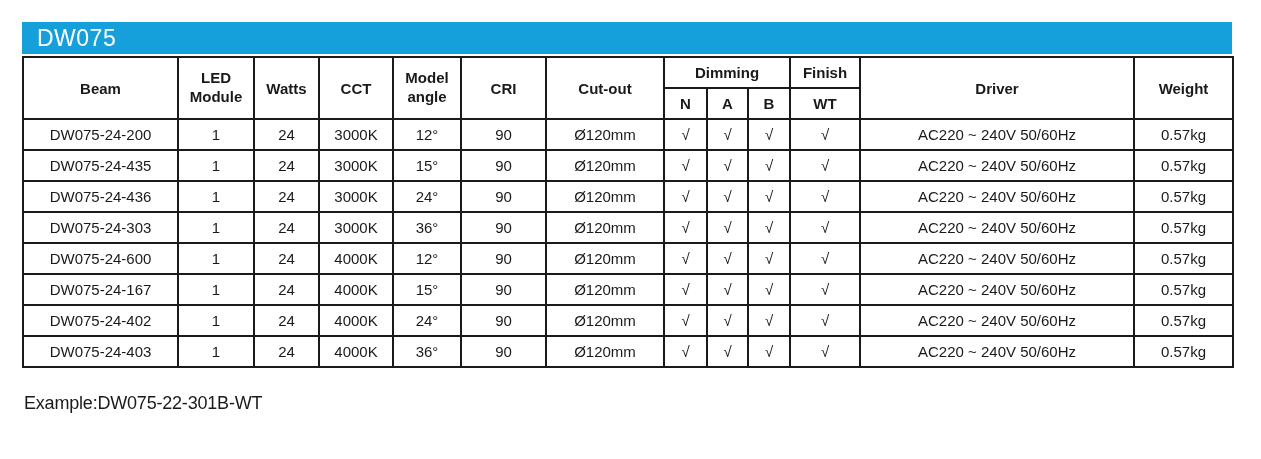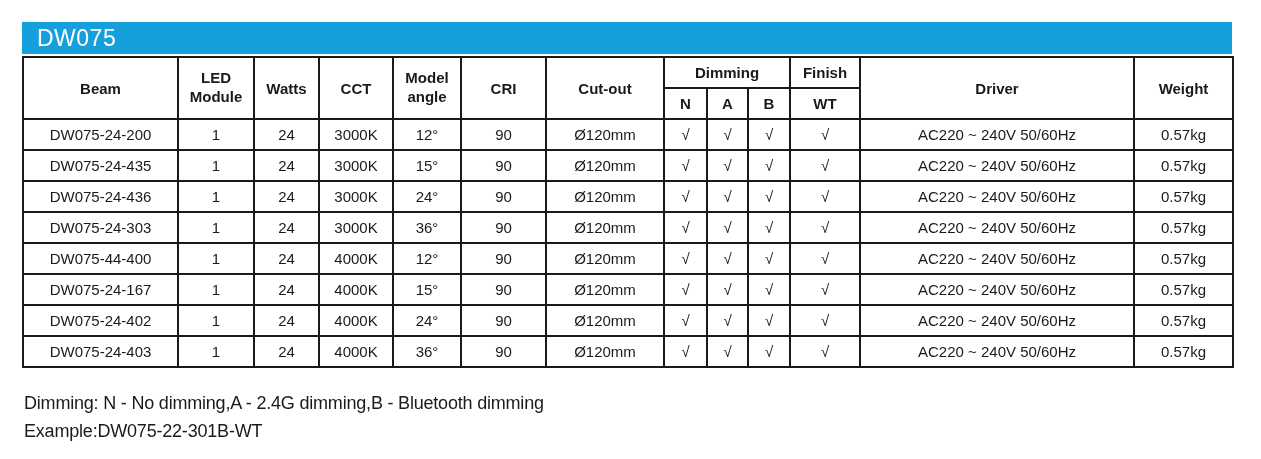--- a/index.html
+++ b/index.html
@@ -178,21 +178,21 @@
     <td>90</td>
     <td>Ø120mm</td>
     <td>√</td>
     <td>√</td>
     <td>√</td>
     <td>√</td>
     <td>AC220 ~ 240V 50/60Hz</td>
     <td>0.57kg</td>
   </tr>
         <tr>
-    <td>DW075-44-400</td>
+    <td>DW075-24-600</td>
     <td>1</td>
     <td>24</td>
     <td>4000K</td>
     <td>12°</td>
     <td>90</td>
     <td>Ø120mm</td>
     <td>√</td>
     <td>√</td>
     <td>√</td>
     <td>√</td>
@@ -241,16 +241,15 @@
     <td>√</td>
     <td>√</td>
     <td>√</td>
     <td>AC220 ~ 240V 50/60Hz</td>
     <td>0.57kg</td>
   </tr>
       </tbody>
   </table>
 
   <div class="notes">
-    <p>Dimming: N - No dimming,A - 2.4G dimming,B - Bluetooth dimming</p>
     <p>Example:DW075-22-301B-WT</p>
   </div>
 </div>
 
 </body></html>

